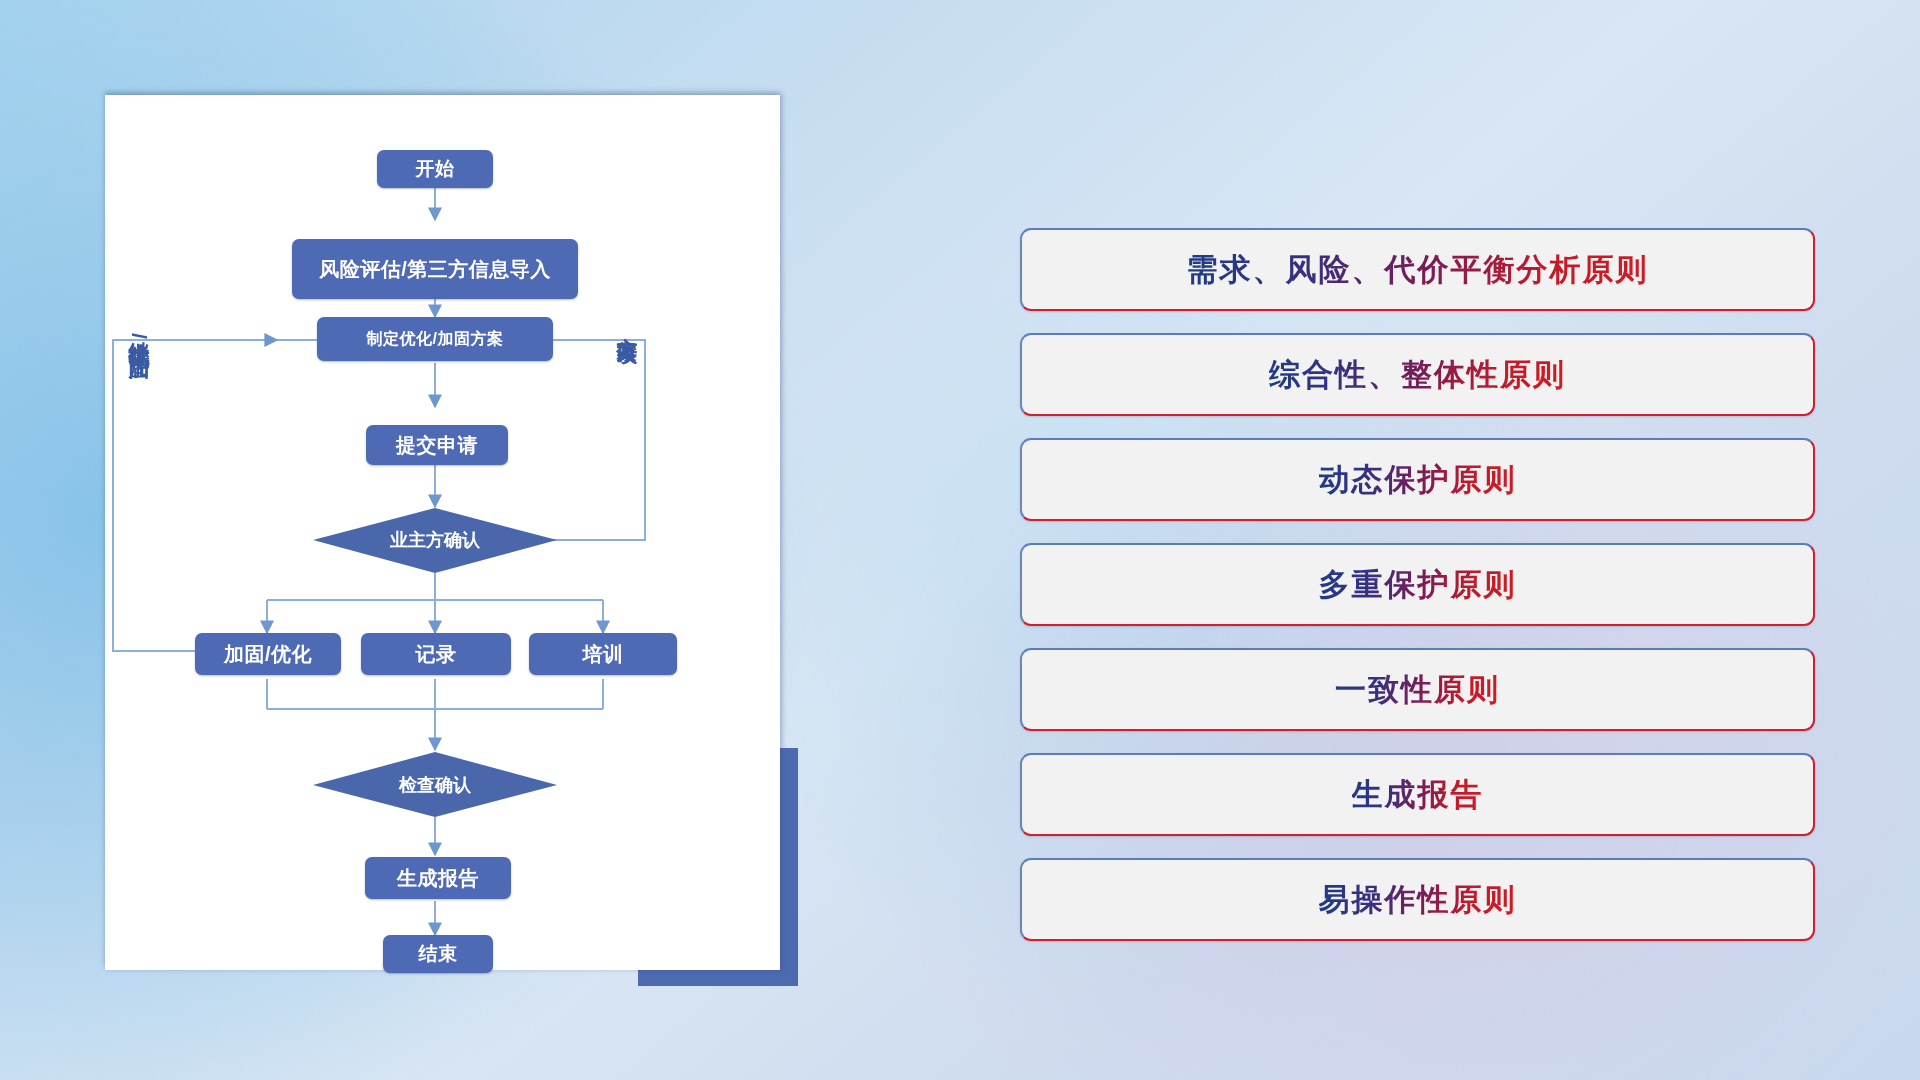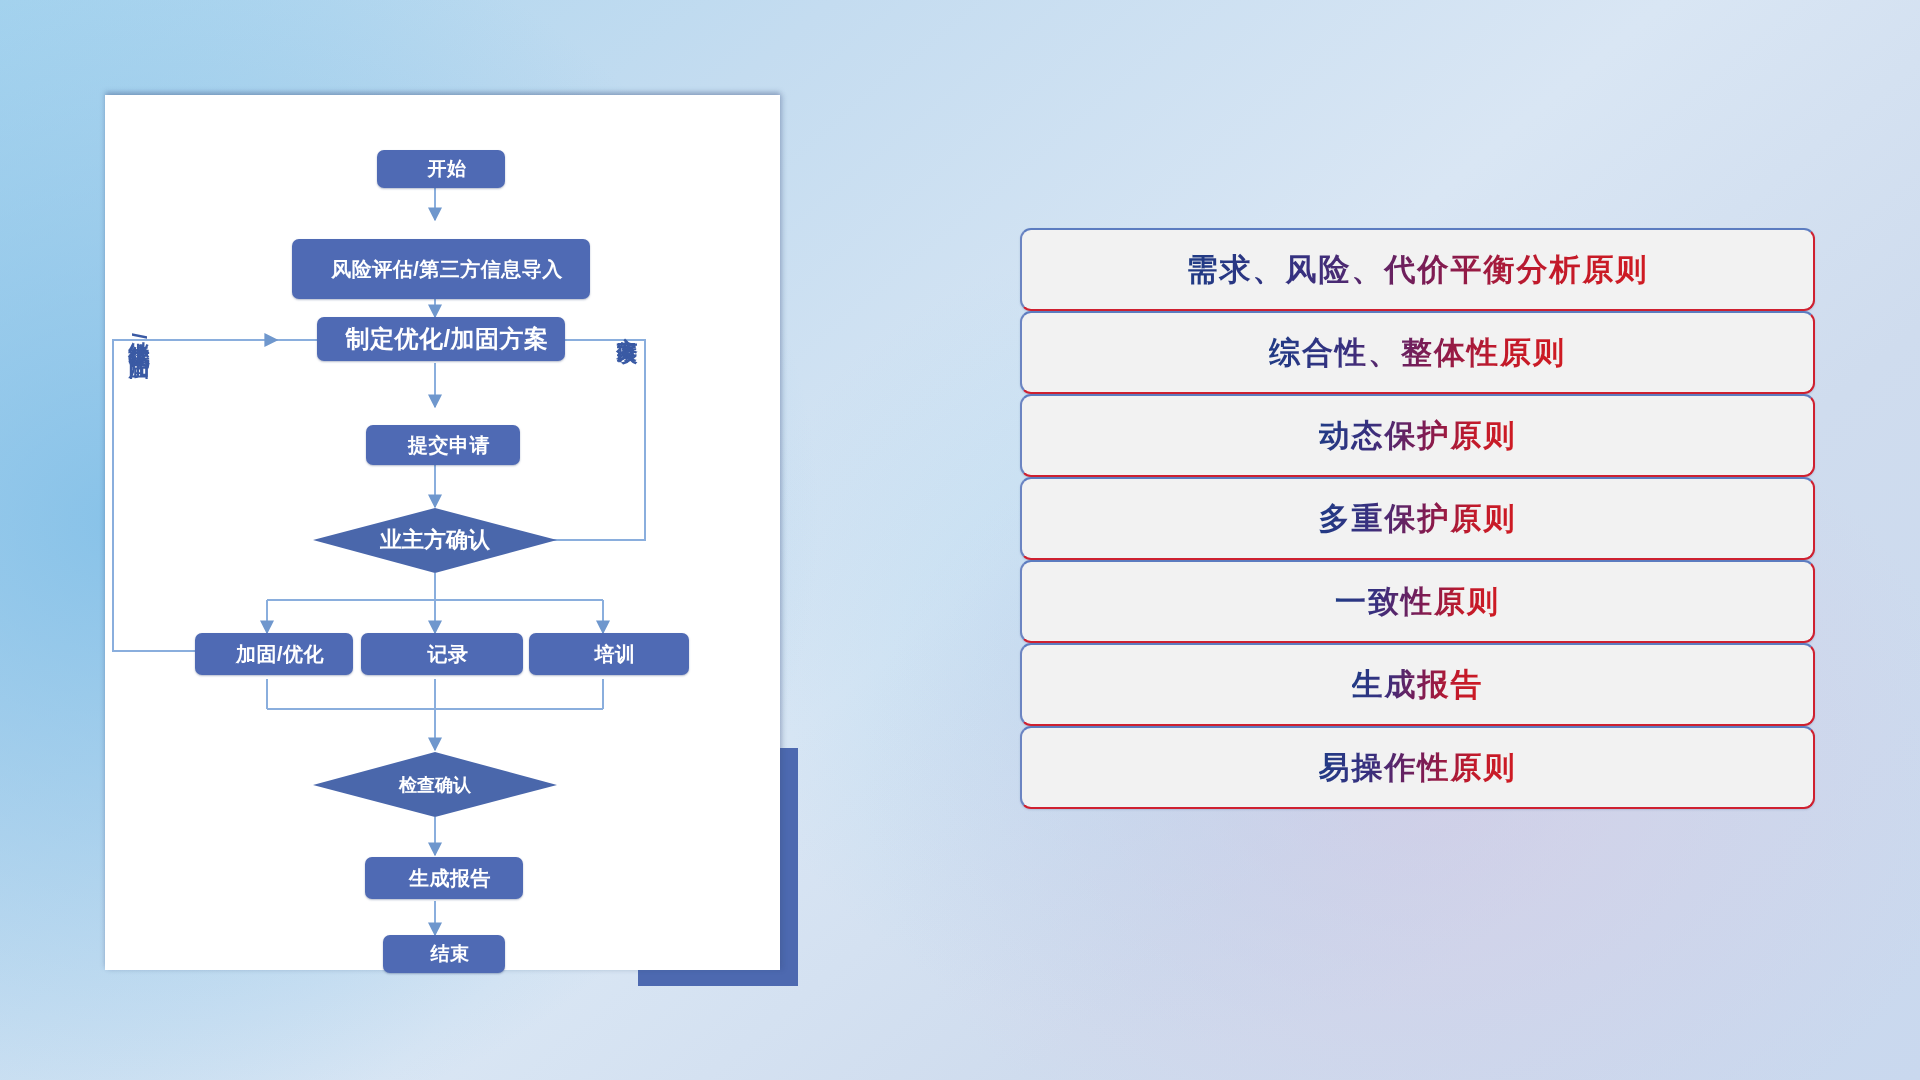--- a/index.html
+++ b/index.html
@@ -48,21 +48,20 @@
     background: #4f6ab4;
     border-radius: 7px;
     color: #ffffff;
     font-weight: bold;
     display: flex;
     align-items: center;
     justify-content: center;
     white-space: nowrap;
     letter-spacing: 0.5px;
     box-shadow: 0 1px 2px rgba(40,60,110,0.35);
-    padding-left: 12px;
   }
   .node-diamond-label {
     position: absolute;
     color: #ffffff;
     font-weight: bold;
     white-space: nowrap;
     display: flex;
     align-items: center;
     justify-content: center;
   }
@@ -97,20 +96,21 @@
   }
   #cards {
     position: absolute;
     left: 0px;
     top: 133px;
     width: 795px;
   }
   .p-card {
     position: relative;
     height: 79px;
+    margin-bottom: 22px;
     background: #f2f2f2;
     border-radius: 11px;
     border-top: 2px solid #5c7cc0;
     border-left: 2px solid #6b84c2;
     border-right: 2px solid #cf2030;
     border-bottom: 2px solid #cf2030;
     display: flex;
     align-items: center;
     justify-content: center;
     box-shadow: 0 1px 2px rgba(70,90,140,0.22);
@@ -183,29 +183,29 @@
     </svg>
 
     <div class="node-box" style="left:272px; top:55px; width:116px; height:38px; font-size:19px;">
       <span>开始</span>
     </div>
 
     <div class="node-box" style="left:187px; top:144px; width:286px; height:60px; font-size:20px;">
       <span>风险评估/第三方信息导入</span>
     </div>
 
-    <div class="node-box" style="left:212px; top:222px; width:236px; height:44px; font-size:24px;">
+    <div class="node-box" style="left:212px; top:222px; width:236px; height:44px; font-size:16px;">
       <span>制定优化/加固方案</span>
     </div>
 
     <div class="node-box" style="left:261px; top:330px; width:142px; height:40px; font-size:20px;">
       <span>提交申请</span>
     </div>
 
-    <div class="node-diamond-label" style="left:246px; top:430px; width:168px; height:30px; font-size:22px;">
+    <div class="node-diamond-label" style="left:246px; top:430px; width:168px; height:30px; font-size:18px;">
       <span>业主方确认</span>
     </div>
 
     <div class="node-box" style="left:90px; top:538px; width:146px; height:42px; font-size:20px;">
       <span>加固/优化</span>
     </div>
 
     <div class="node-box" style="left:256px; top:538px; width:150px; height:42px; font-size:20px;">
       <span>记录</span>
     </div>

